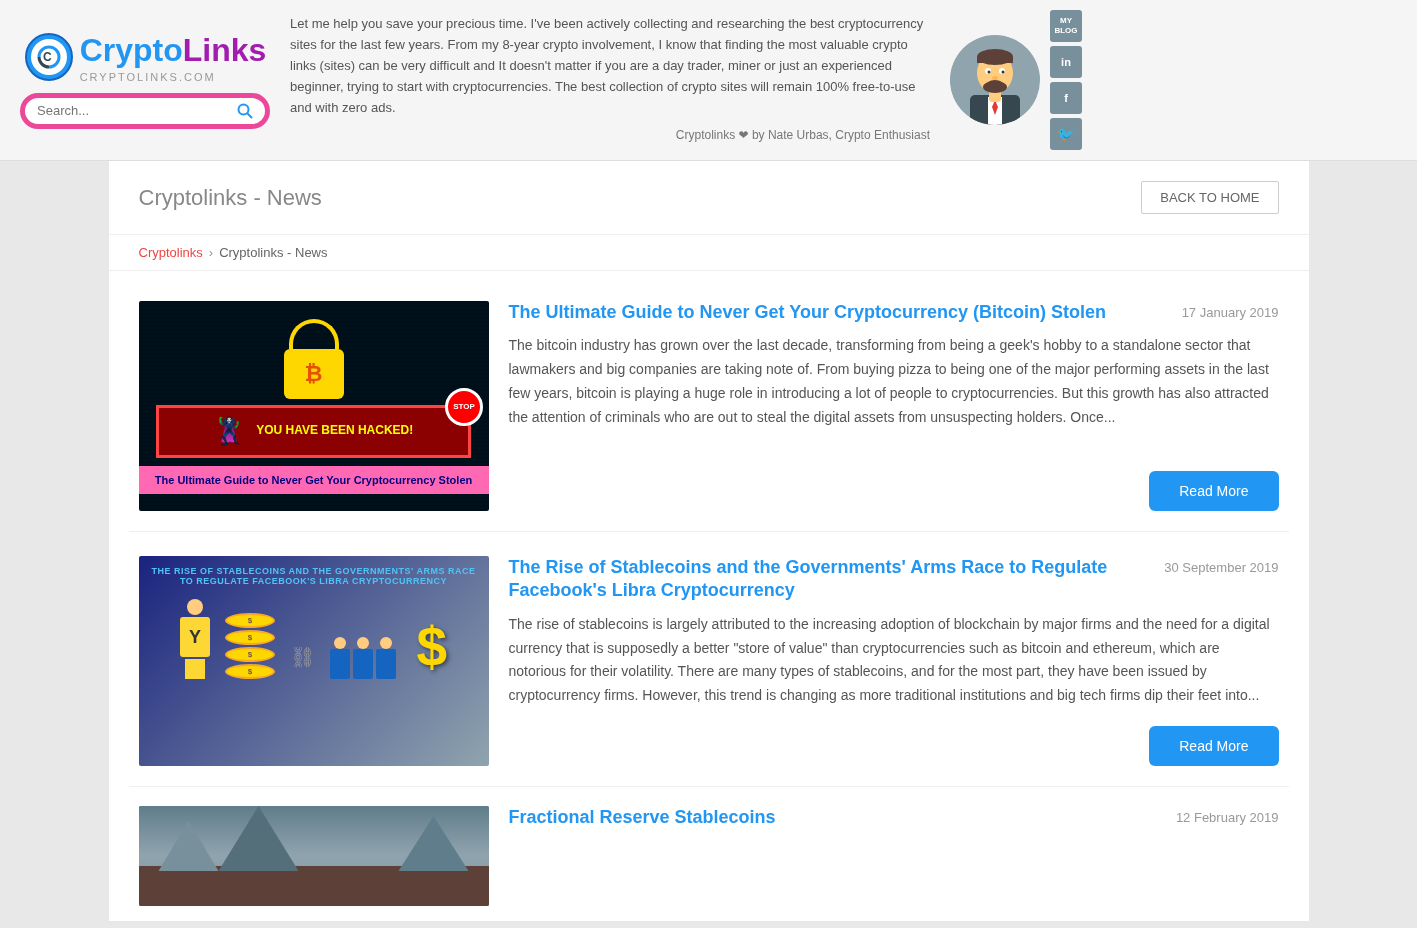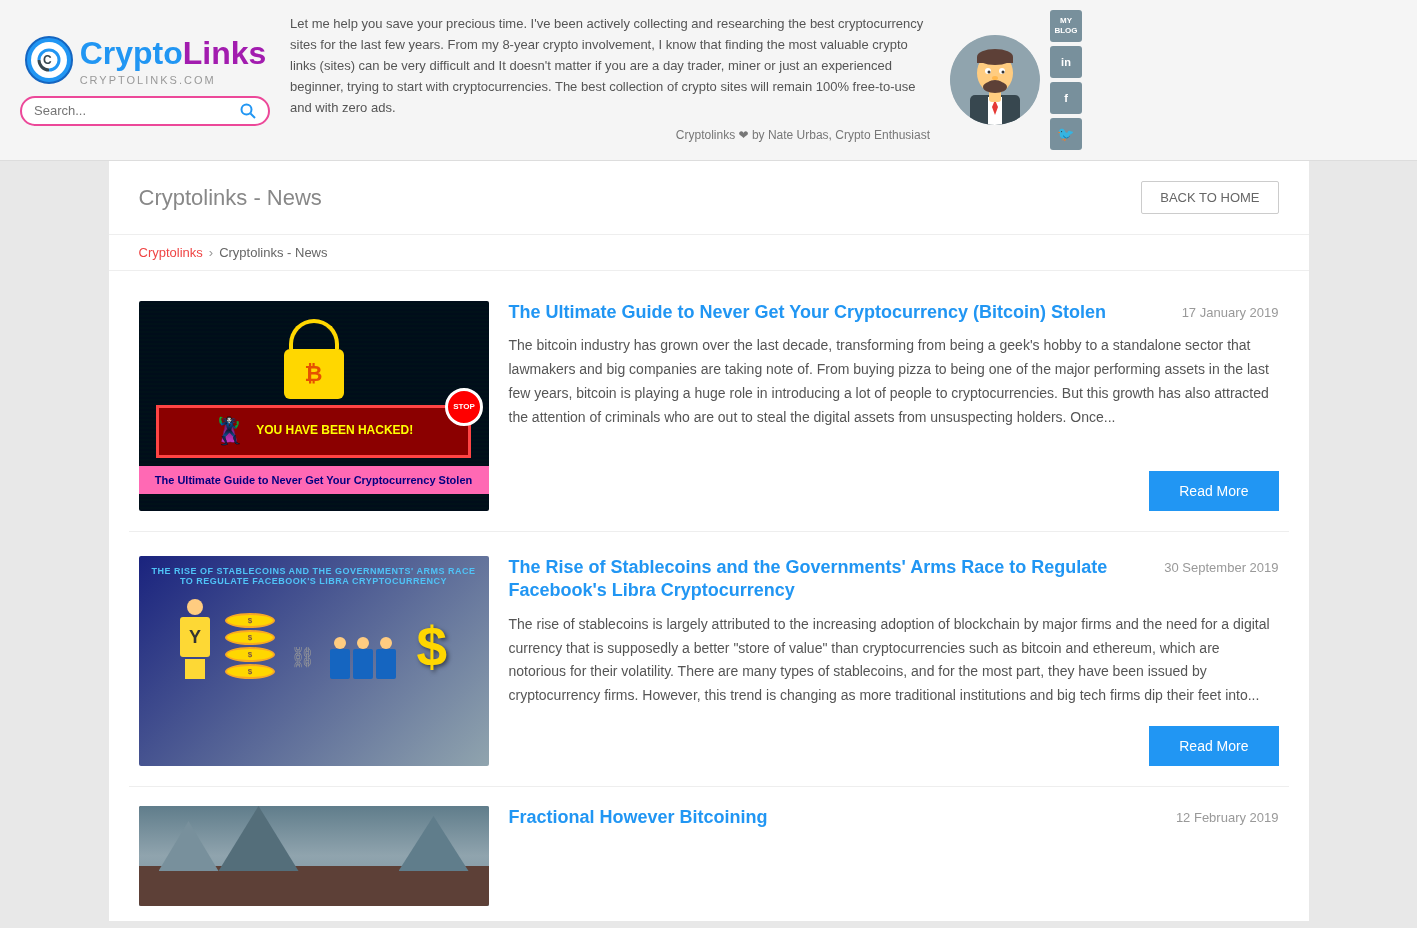--- a/index.html
+++ b/index.html
@@ -36,21 +36,21 @@
     }
     .logo-icon {
       width: 50px;
       height: 50px;
       margin-right: 6px;
     }
     .search-box {
       display: flex;
       align-items: flex-start;
       background: white;
-      border: 2px solid #ec4899;
+      border: 5px solid #ec4899;
       border-radius: 20px;
       padding: 5px 12px;
       width: 250px;
     }
     .search-box input {
       border: none;
       outline: none;
       font-size: 13px;
       color: #999;
       flex: 1;
@@ -288,21 +288,21 @@
     }
     .read-more-btn {
       align-self: flex-end;
       margin-top: 15px;
       background: #2196F3;
       color: white;
       border: none;
       padding: 12px 30px;
       font-size: 14px;
       cursor: pointer;
-      border-radius: 0;
+      border-radius: 6px;
     }
 
     
     .news-item-partial {
       display: flex;
       gap: 20px;
       padding: 15px 10px 5px 10px;
       background: white;
     }
     .news-title-partial {
@@ -507,20 +507,20 @@
           <div style="width:100%;height:100%;background:linear-gradient(180deg, #607d8b 0%, #90a4ae 50%, #78909c 100%);position:relative;overflow:hidden;">
             <div style="position:absolute;bottom:0;left:0;right:0;height:40px;background:#5d4037;border-radius:0;"></div>
             <div style="position:absolute;bottom:35px;left:20px;width:60px;height:50px;background:#78909c;clip-path:polygon(50% 0%, 100% 100%, 0% 100%);"></div>
             <div style="position:absolute;bottom:35px;left:80px;width:80px;height:65px;background:#546e7a;clip-path:polygon(50% 0%, 100% 100%, 0% 100%);"></div>
             <div style="position:absolute;bottom:35px;right:20px;width:70px;height:55px;background:#607d8b;clip-path:polygon(50% 0%, 100% 100%, 0% 100%);"></div>
           </div>
         </div>
       </div>
       <div class="news-content">
         <div class="news-header">
-          <a class="news-title news-title-partial" href="#">Fractional However Bitcoining</a>
+          <a class="news-title news-title-partial" href="#">Fractional Reserve Stablecoins</a>
           <span class="news-date news-date-partial">12 February 2019</span>
         </div>
       </div>
     </div>
 
   </div>
 </div>
 
 </body></html>

